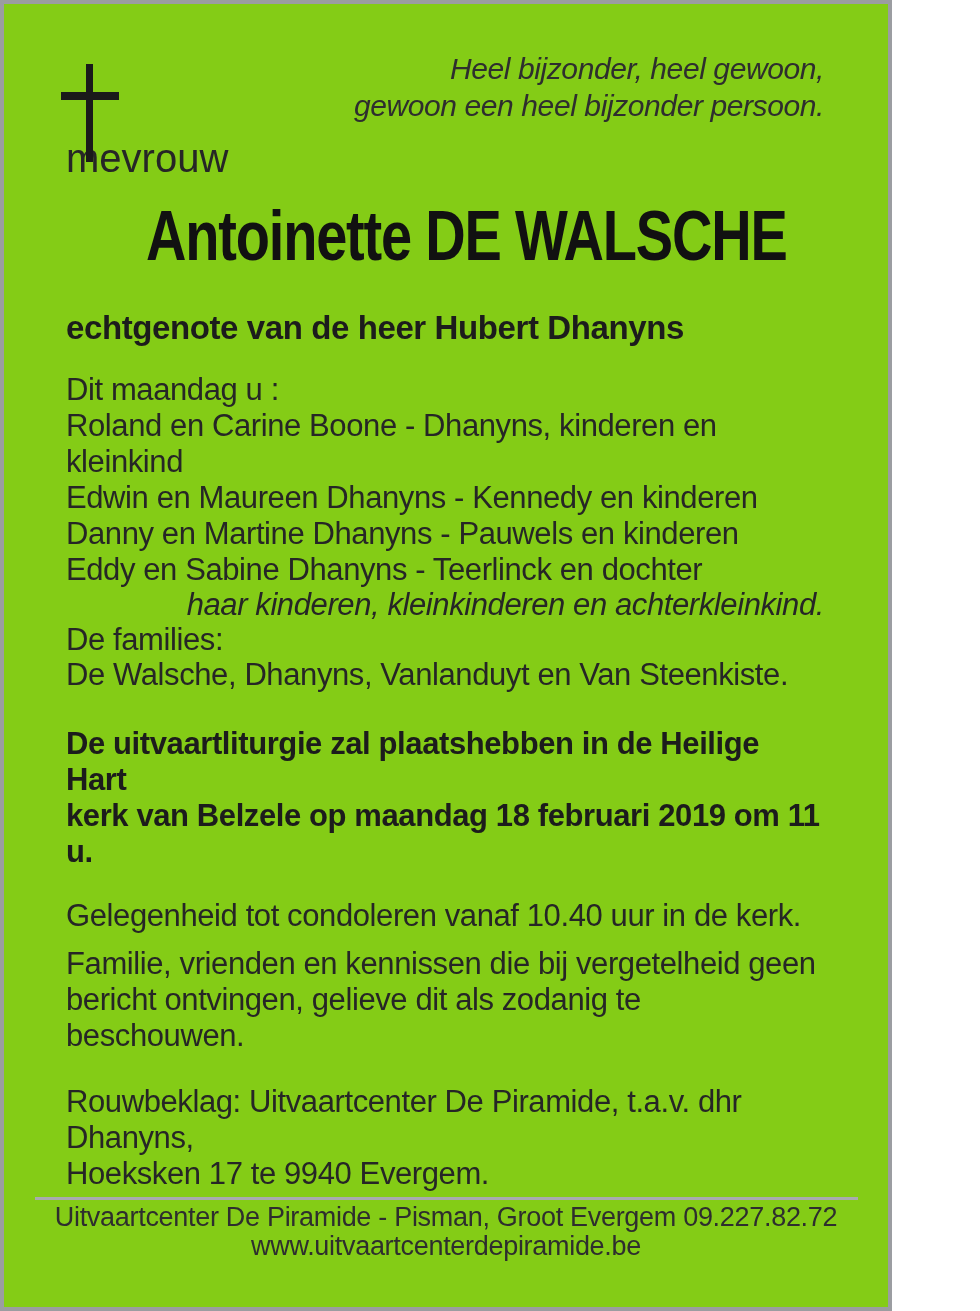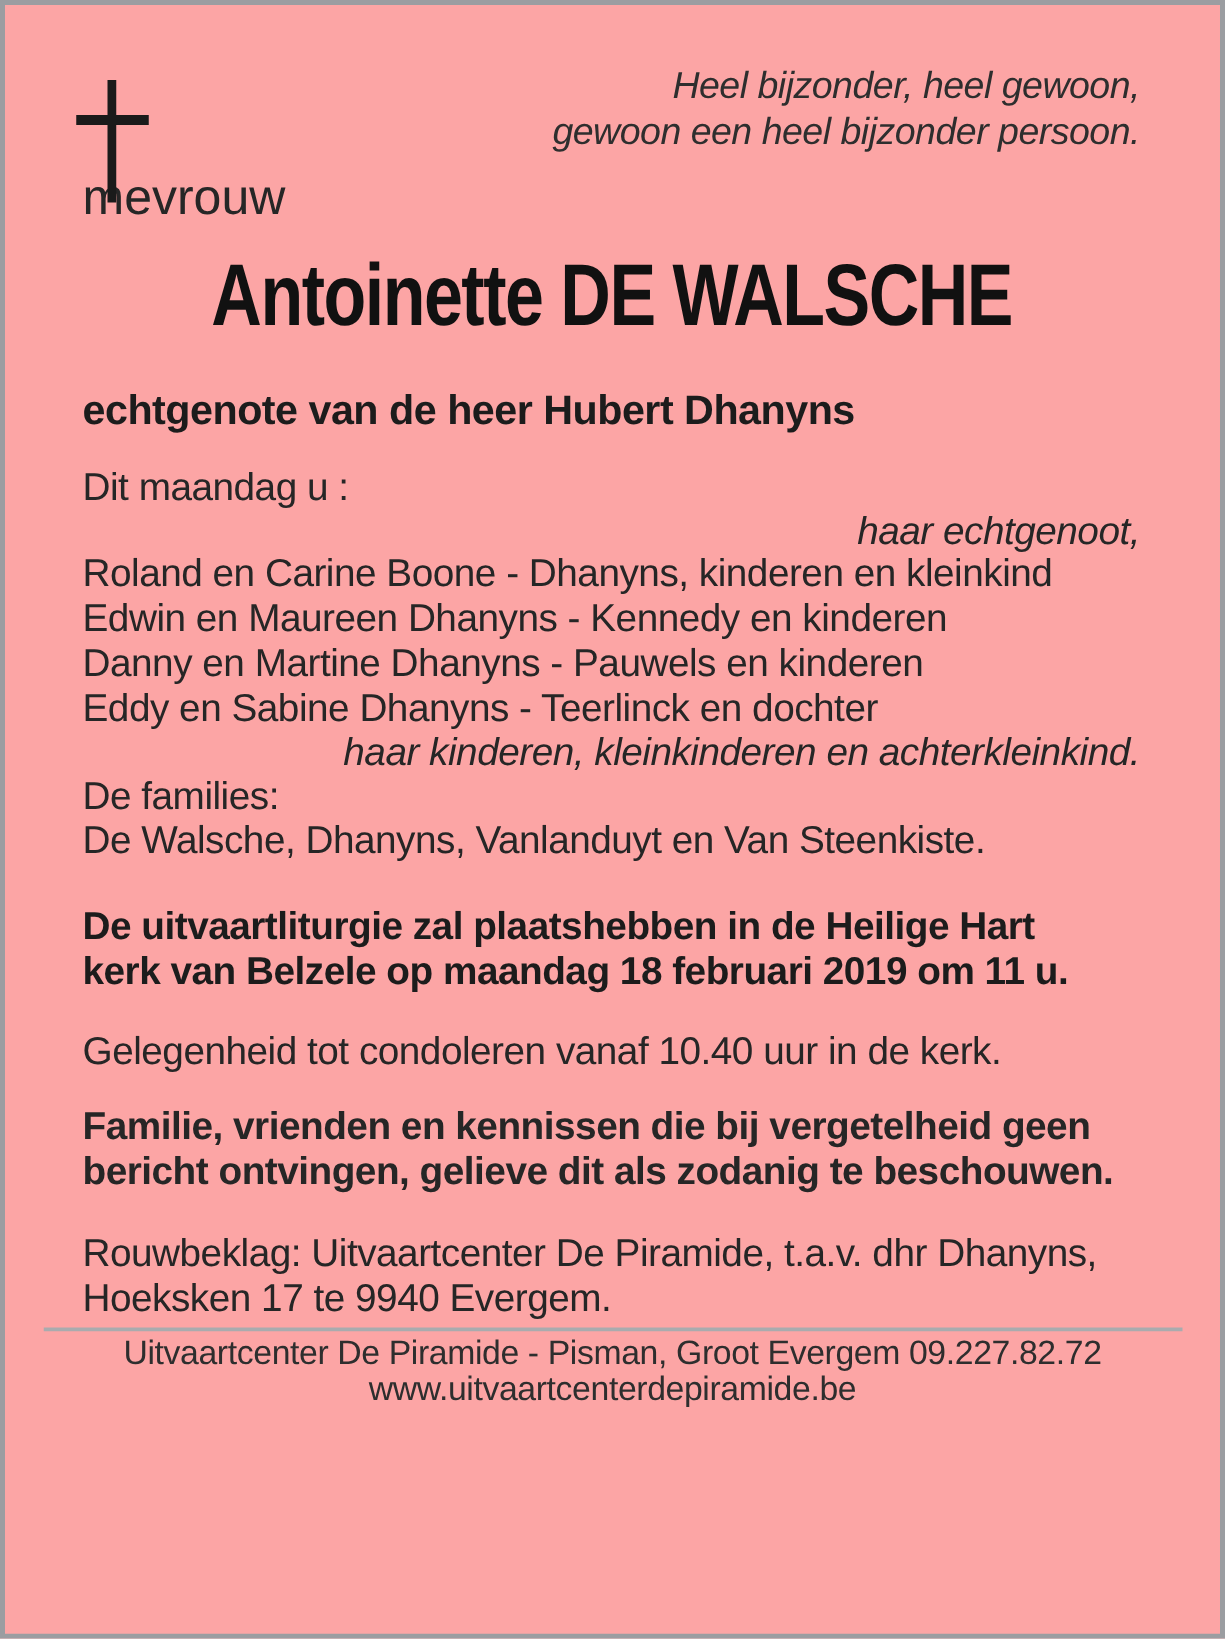--- a/index.html
+++ b/index.html
@@ -2,25 +2,25 @@
 <html><head>
 <meta charset="utf-8">
 <style>
   html, body {
     margin: 0;
     padding: 0;
     background: #ffffff;
   }
   .page {
     position: relative;
-    width: 980px;
+    width: 892px;
     height: 1311px;
     box-sizing: border-box;
     border: 4px solid #9b9da1;
-    background: #fca5a5;
+    background: #84cc16;
     overflow: hidden;
     font-family: "Liberation Sans", "DejaVu Sans", sans-serif;
     color: #262626;
   }
   .content {
     padding: 0 64px 0 62px;
     font-size: 31px;
     line-height: 36px;
     letter-spacing: -0.4px;
   }
@@ -116,22 +116,21 @@
   .service {
     margin-top: 34px;
     font-weight: 700;
     color: #1c1c1c;
     line-height: 36px;
   }
   .condolence {
     margin-top: 28px;
   }
   .notice {
-    margin-top: 24px;
-    font-weight: bold;
+    margin-top: 12px;
   }
   .mourning {
     margin-top: 30px;
   }
   .rule {
     margin: 5px 30px 0 31px;
     height: 3px;
     background: #a9abae;
   }
   .footer {
@@ -166,21 +165,20 @@
       <span class="name-inner">Antoinette DE WALSCHE</span>
     </div>
 
     <div class="relation">echtgenote van de heer Hubert Dhanyns</div>
 
 
     <div class="intro">
       <span>Dit maandag u :</span><br>
     </div>
 
-    <div class="right-italic">haar echtgenoot,</div>
 
     <div class="family">
       <span>Roland en Carine Boone - Dhanyns, kinderen en kleinkind</span><br>
       <span>Edwin en Maureen Dhanyns - Kennedy en kinderen</span><br>
       <span>Danny en Martine Dhanyns - Pauwels en kinderen</span><br>
       <span>Eddy en Sabine Dhanyns - Teerlinck en dochter</span>
     </div>
 
     <div class="descendants">haar kinderen, kleinkinderen en achterkleinkind.</div>
 

